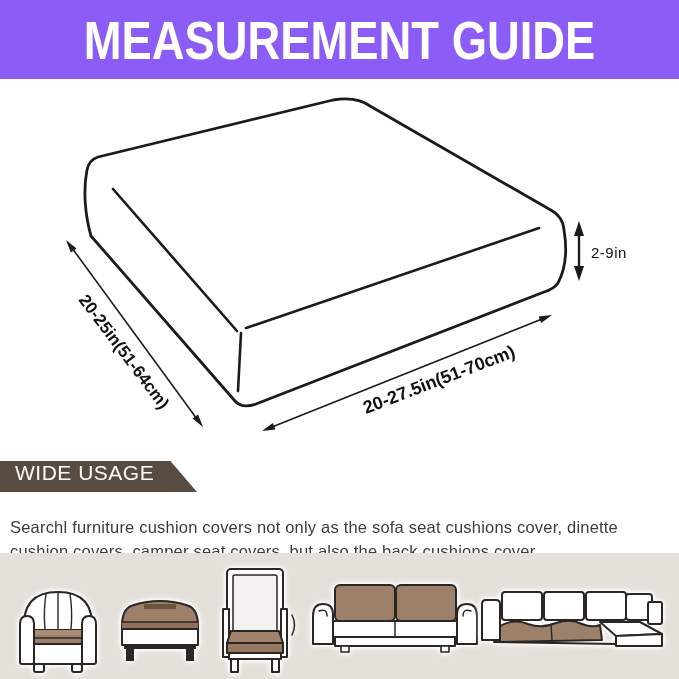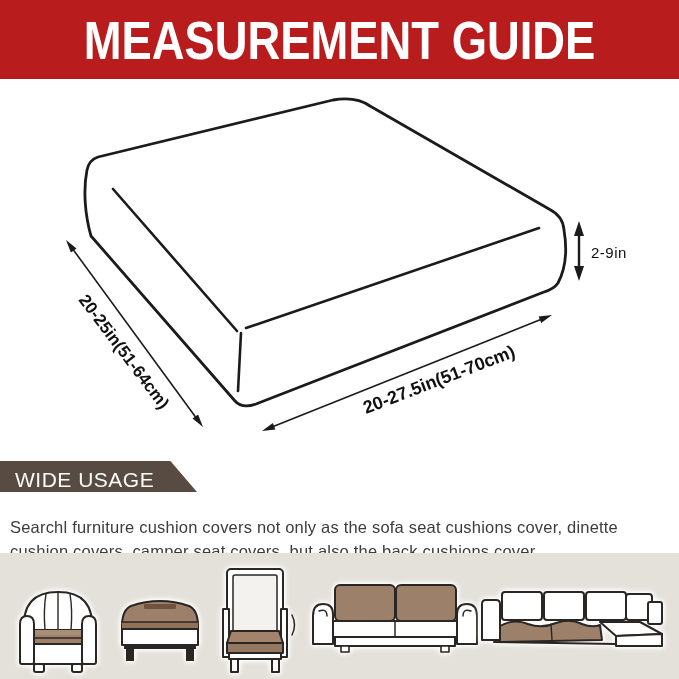--- a/index.html
+++ b/index.html
@@ -1,40 +1,40 @@
 <!DOCTYPE html>
 <html><head>
 <meta charset="utf-8">
 <style>
   html,body{margin:0;padding:0;}
   body{font-family:"Liberation Sans",sans-serif;background:#fff;}
   .page{position:relative;width:679px;height:679px;background:#ffffff;overflow:hidden;}
 
   
-  .header{position:absolute;left:0;top:0;width:679px;height:79px;background:#b91c1c;
+  .header{position:absolute;left:0;top:0;width:679px;height:79px;background:#8b5cf6;
           display:flex;align-items:center;justify-content:center;}
   .header .title{color:#ffffff;font-weight:bold;font-size:54px;line-height:1;
           letter-spacing:0px;transform:scaleX(0.84);transform-origin:center;white-space:nowrap;}
 
   
   .diagram-svg{position:absolute;left:0;top:79px;width:679px;height:376px;}
   .diagram-svg .outline{fill:#ffffff;stroke:#1b1b1b;stroke-width:2.8;stroke-linejoin:round;}
   .diagram-svg .seam{fill:none;stroke:#1b1b1b;stroke-width:2.6;stroke-linecap:round;}
   .diagram-svg .measure{fill:none;stroke:#1b1b1b;stroke-width:1.6;}
   .diagram-svg .measure-bold{fill:none;stroke:#1b1b1b;stroke-width:2.4;}
   .diagram-svg .ah{fill:#1b1b1b;stroke:none;}
   .diagram-svg text{fill:#111111;font-family:"Liberation Sans",sans-serif;}
   .dim-label{font-size:17px;font-weight:bold;}
   .dim-label-w{font-size:18px;font-weight:bold;}
   .dim-label-h{font-size:15px;font-weight:normal;letter-spacing:.5px;}
 
   
   .usage-banner{position:absolute;left:0;top:461px;width:197px;height:31px;background:#584c42;
           clip-path:polygon(0 0,86.5% 0,100% 100%,0 100%);
-          display:flex;align-items:flex-end;}
+          display:flex;align-items:flex-start;}
   .usage-banner .usage-title{color:#fbfbfa;font-size:21px;font-weight:500;padding-left:15px;
           letter-spacing:.5px;white-space:nowrap;}
 
   .usage-text{position:absolute;left:10px;top:516px;width:652px;
           font-size:16.5px;line-height:23.5px;color:#3c3c3c;letter-spacing:.2px;}
 
   
   .strip{position:absolute;left:0;top:553px;width:679px;height:126px;background:#e4e1db;}
   .furn{position:absolute;filter:drop-shadow(0 0 2.5px #ffffff) drop-shadow(0 0 2px #ffffff);}
   .furn path,.furn rect,.furn line{stroke-linejoin:round;stroke-linecap:round;}

